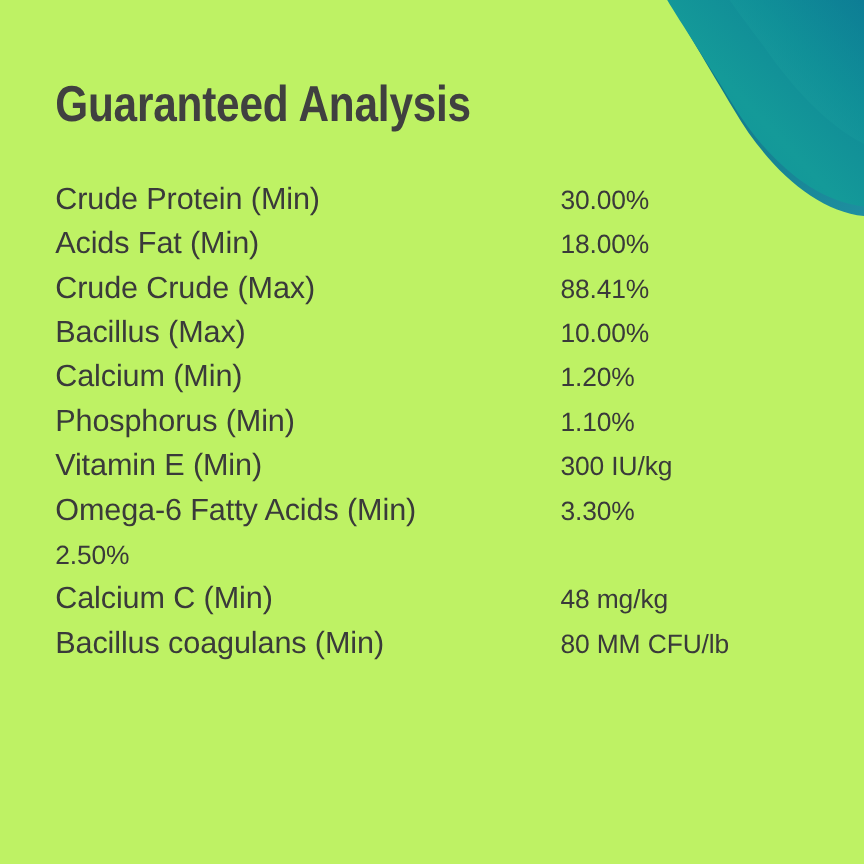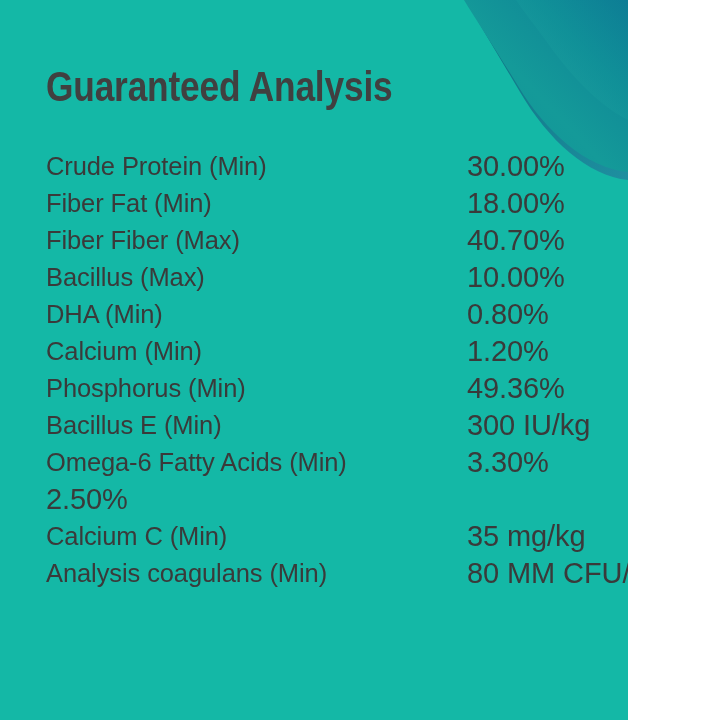--- a/index.html
+++ b/index.html
@@ -8,23 +8,23 @@
   }
   body {
     width: 720px;
     height: 720px;
     background: #ffffff;
     font-family: "Liberation Sans", sans-serif;
     overflow: hidden;
   }
   .panel {
     position: relative;
-    width: 628px;
+    width: 720px;
     height: 720px;
-    background: #14b8a6;
+    background: #bef264;
     overflow: hidden;
   }
   .corner-swoosh {
     position: absolute;
     top: 0;
     right: 0;
     width: 200px;
     height: 185px;
     pointer-events: none;
   }
@@ -58,21 +58,21 @@
     width: 421px;
     flex: 0 0 421px;
     font-size: 25.5px;
     line-height: 37px;
     color: #3a3a3a;
     white-space: nowrap;
     letter-spacing: -0.1px;
   }
   .nutrient-value {
     flex: 1 1 auto;
-    font-size: 29px;
+    font-size: 22px;
     line-height: 37px;
     color: #3a3a3a;
     white-space: nowrap;
     letter-spacing: -0.1px;
   }
 </style>
 </head>
 <body>
 
 <div class="panel">
@@ -102,67 +102,63 @@
   <h1 class="panel-title">Guaranteed Analysis</h1>
 
   <div class="analysis-table">
 
     <div class="analysis-row">
       <span class="nutrient-label">Crude Protein (Min)</span>
       <span class="nutrient-value">30.00%</span>
     </div>
 
     <div class="analysis-row">
-      <span class="nutrient-label">Fiber Fat (Min)</span>
+      <span class="nutrient-label">Acids Fat (Min)</span>
       <span class="nutrient-value">18.00%</span>
     </div>
 
     <div class="analysis-row">
-      <span class="nutrient-label">Fiber Fiber (Max)</span>
-      <span class="nutrient-value">40.70%</span>
+      <span class="nutrient-label">Crude Crude (Max)</span>
+      <span class="nutrient-value">88.41%</span>
     </div>
 
     <div class="analysis-row">
       <span class="nutrient-label">Bacillus (Max)</span>
       <span class="nutrient-value">10.00%</span>
     </div>
 
-    <div class="analysis-row">
-      <span class="nutrient-label">DHA (Min)</span>
-      <span class="nutrient-value">0.80%</span>
-    </div>
 
     <div class="analysis-row">
       <span class="nutrient-label">Calcium (Min)</span>
       <span class="nutrient-value">1.20%</span>
     </div>
 
     <div class="analysis-row">
       <span class="nutrient-label">Phosphorus (Min)</span>
-      <span class="nutrient-value">49.36%</span>
+      <span class="nutrient-value">1.10%</span>
     </div>
 
     <div class="analysis-row">
-      <span class="nutrient-label">Bacillus E (Min)</span>
+      <span class="nutrient-label">Vitamin E (Min)</span>
       <span class="nutrient-value">300 IU/kg</span>
     </div>
 
     <div class="analysis-row">
       <span class="nutrient-label">Omega-6 Fatty Acids (Min)</span>
       <span class="nutrient-value">3.30%</span>
     </div>
 
     <div class="analysis-row">
       <span class="nutrient-value">2.50%</span>
     </div>
 
     <div class="analysis-row">
       <span class="nutrient-label">Calcium C (Min)</span>
-      <span class="nutrient-value">35 mg/kg</span>
+      <span class="nutrient-value">48 mg/kg</span>
     </div>
 
     <div class="analysis-row">
-      <span class="nutrient-label">Analysis coagulans (Min)</span>
+      <span class="nutrient-label">Bacillus coagulans (Min)</span>
       <span class="nutrient-value">80 MM CFU/lb</span>
     </div>
 
   </div>
 </div>
 
 </body></html>

